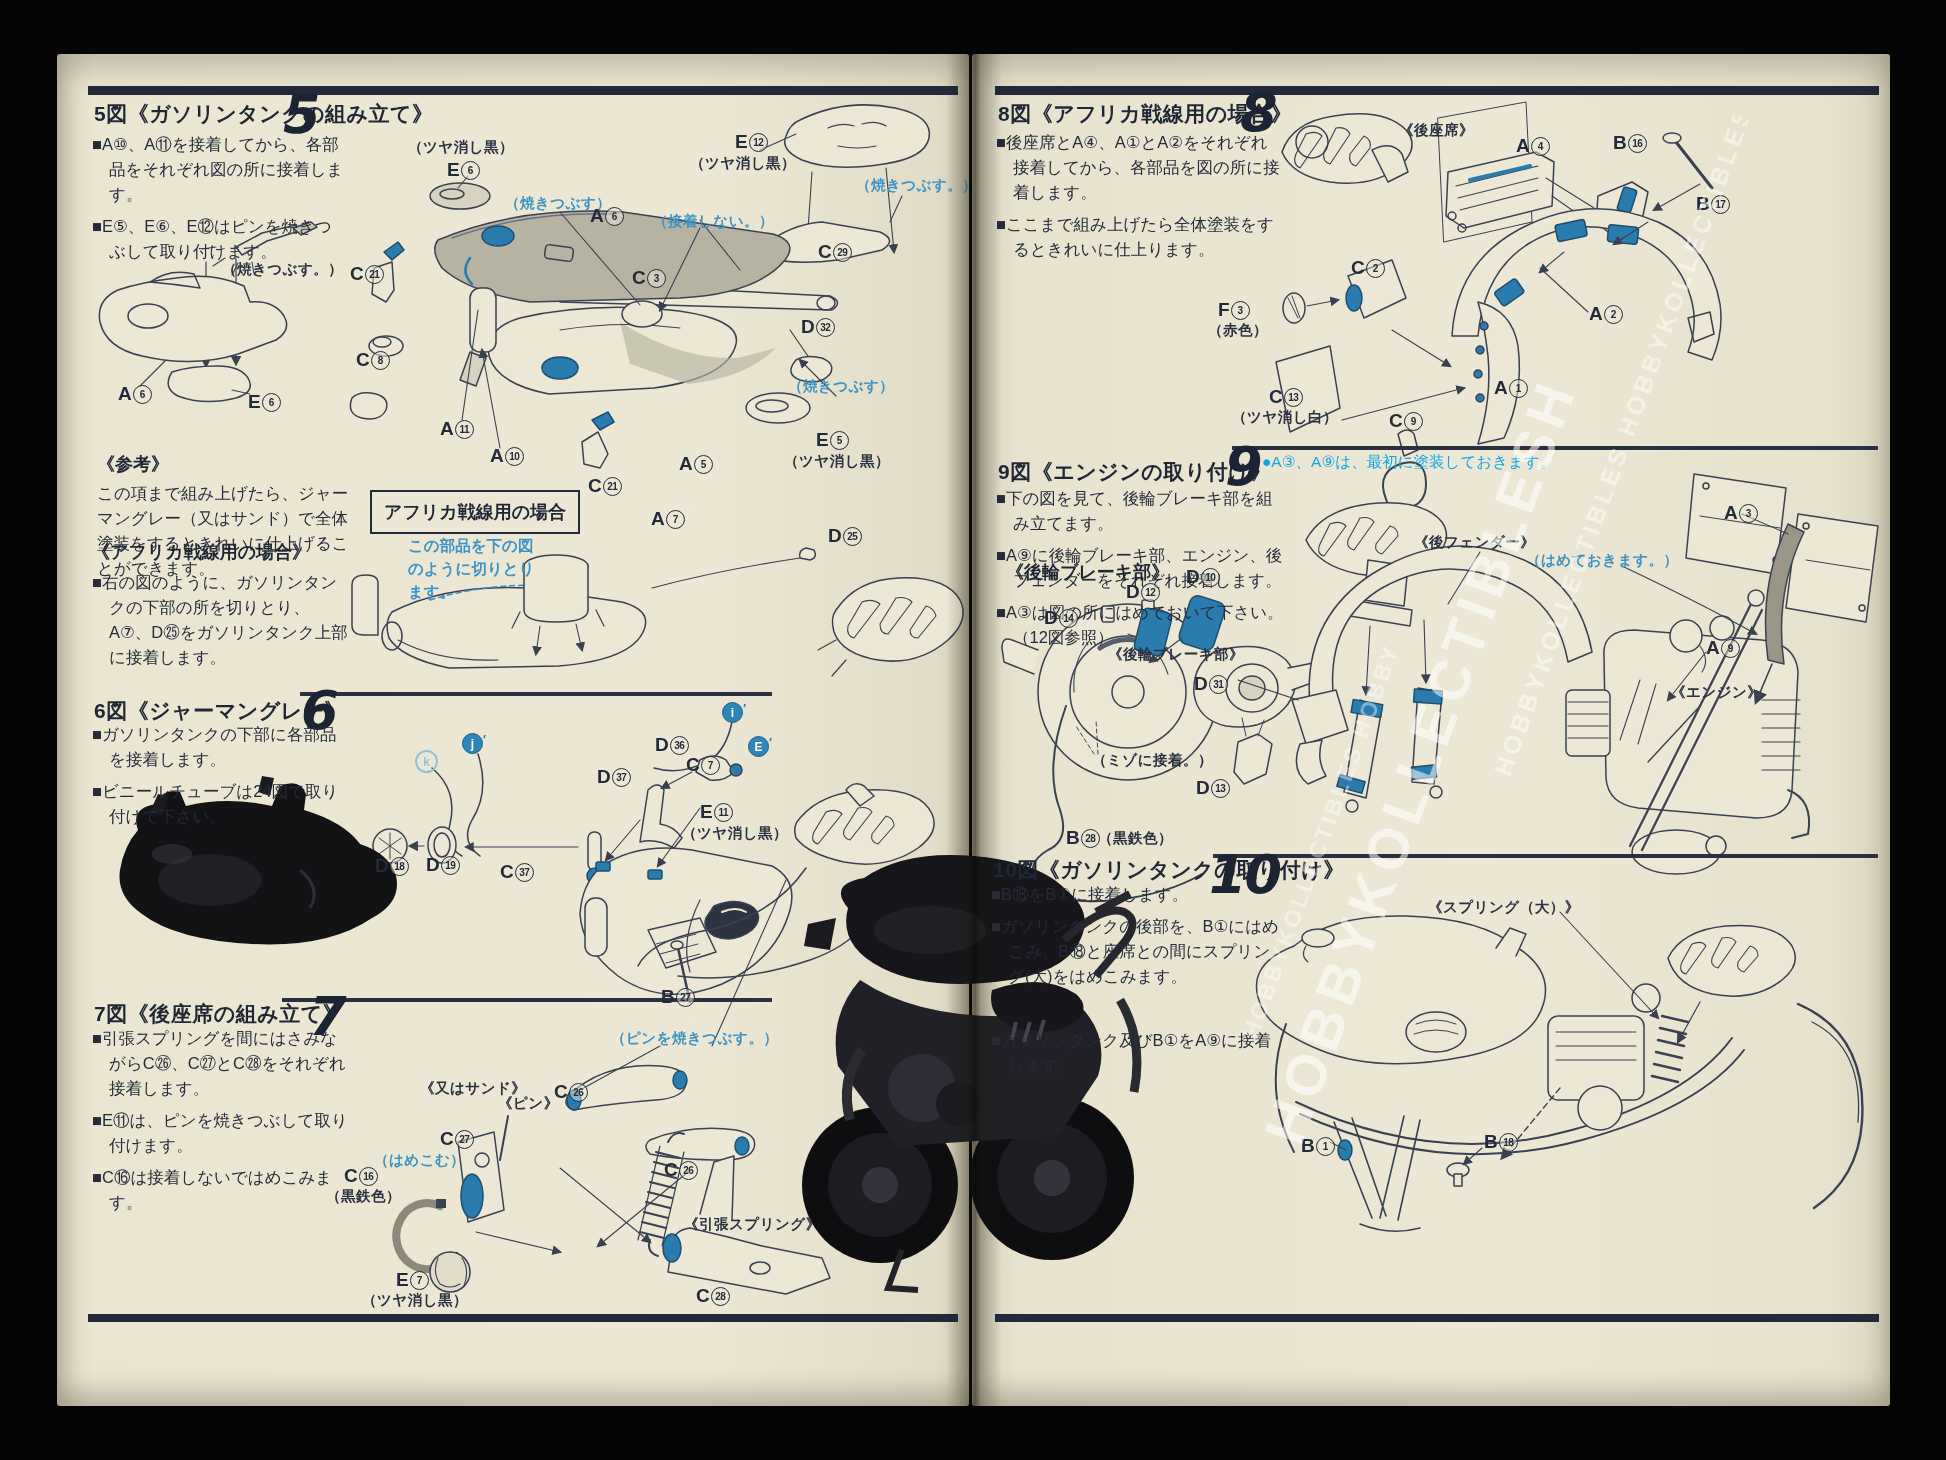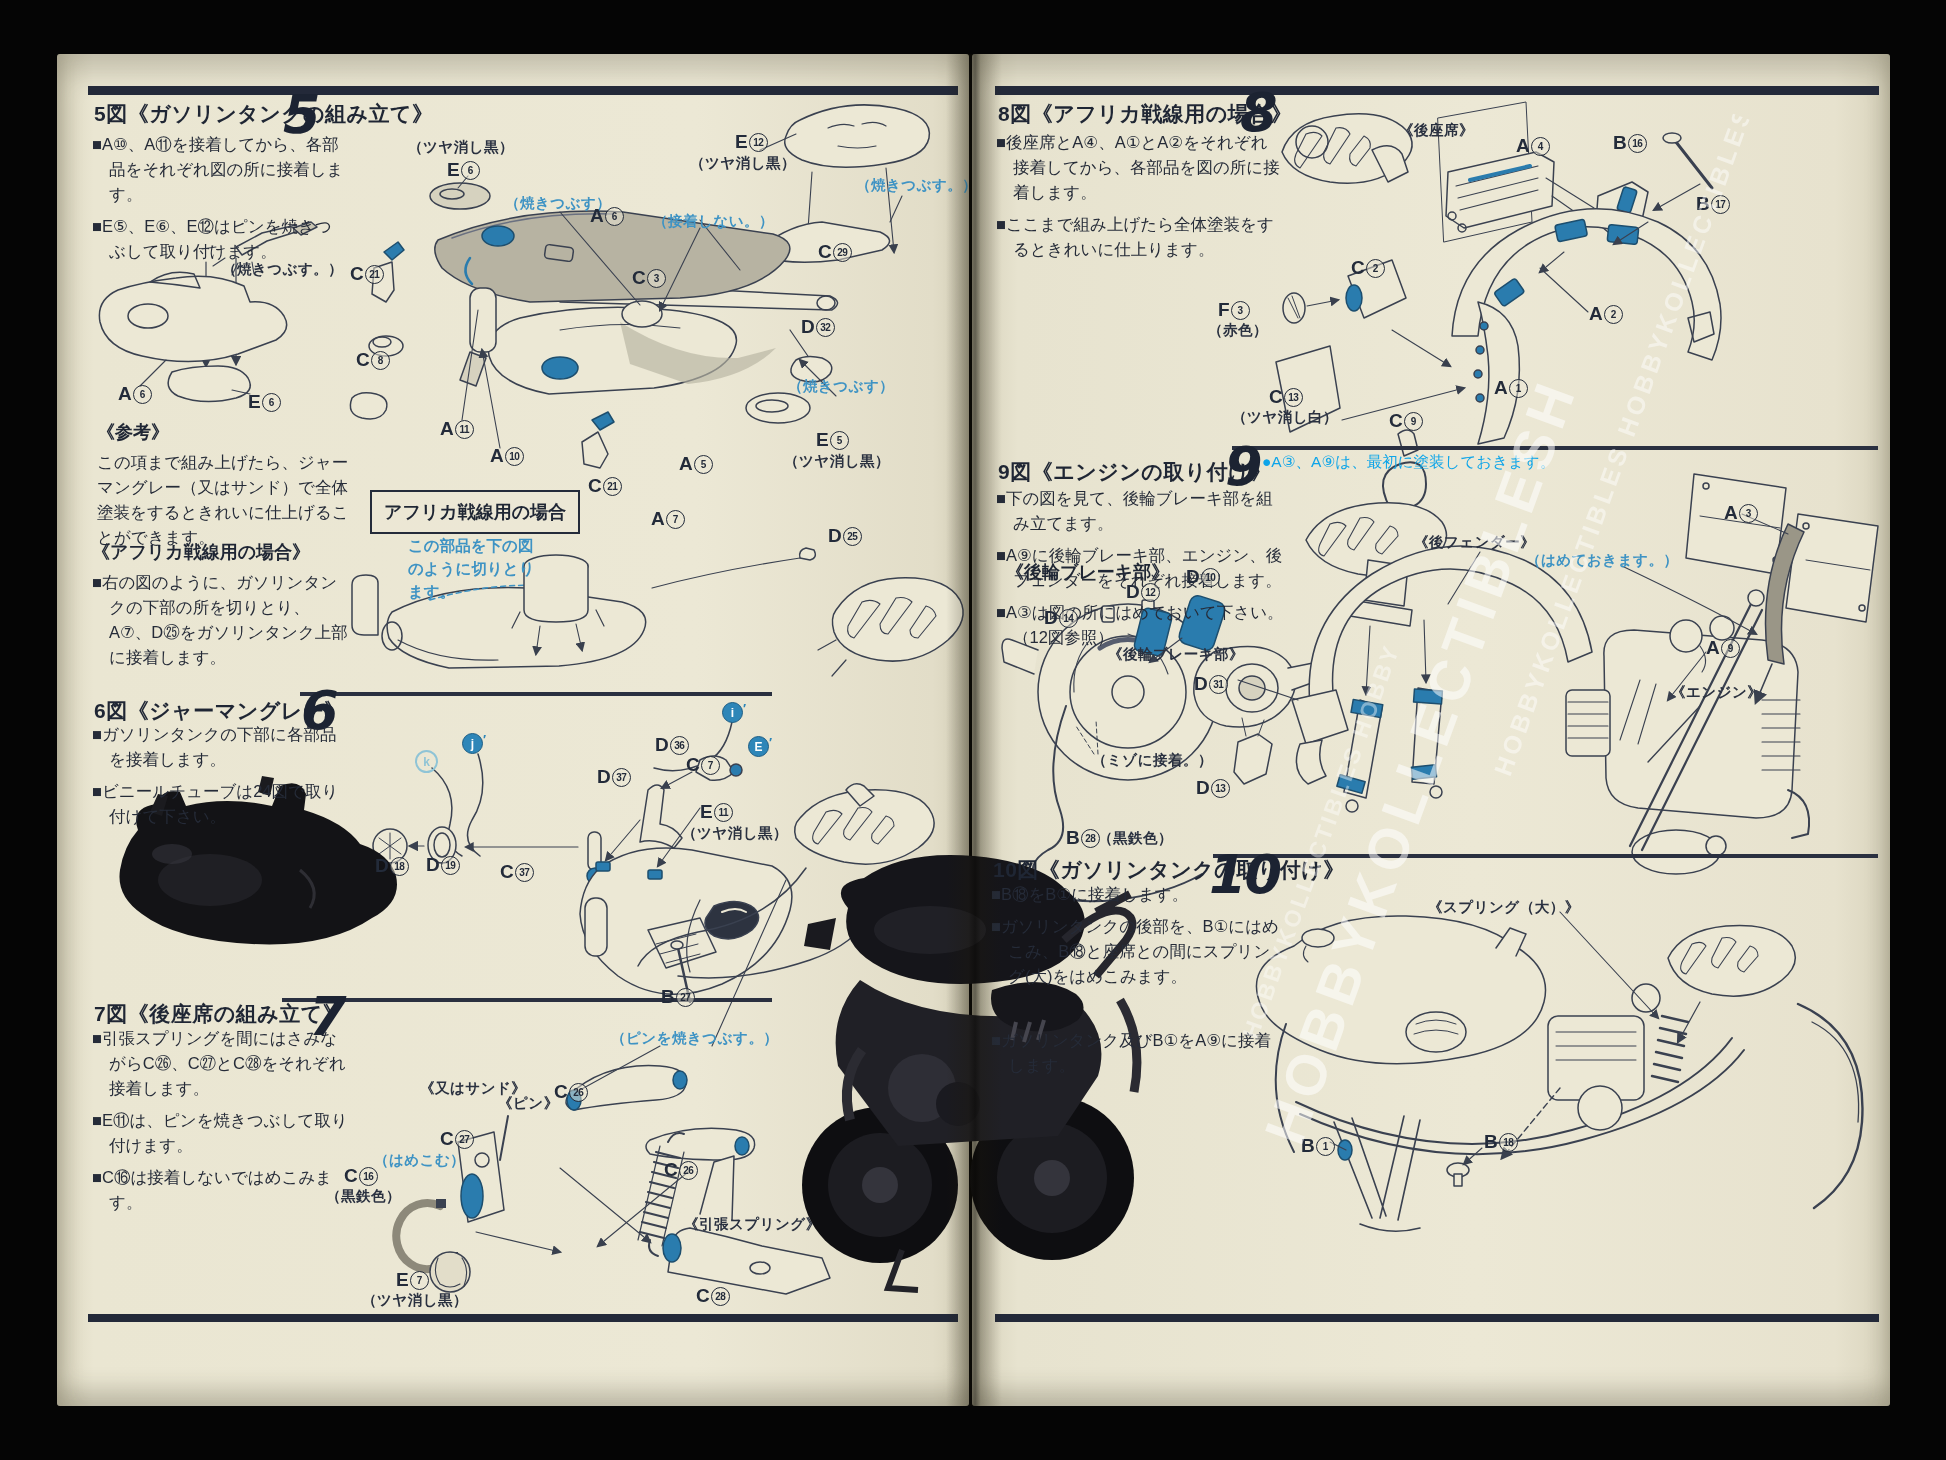--- a/index.html
+++ b/index.html
@@ -389,21 +389,21 @@
     </g>
   </svg>
 
   <div class="tblock sec-title" style="left:94px;top:100px;">5図《ガソリンタンクの組み立て》</div>
   <div class="bignum" style="left:283px;top:88px;">5</div>
   <div class="tblock bullets" style="left:92px;top:132px;width:252px;">
     <p>■A⑩、A⑪を接着してから、各部品をそれぞれ図の所に接着します。</p>
     <p>■E⑤、E⑥、E⑫はピンを焼きつぶして取り付けます。</p>
   </div>
 
-  <div class="tblock" style="left:97px;top:420px;width:254px;">
+  <div class="tblock" style="left:97px;top:452px;width:254px;font-family:Liberation Mono, monospace;">
     <p class="sub-title">《参考》</p>
     <p class="plain">この項まで組み上げたら、ジャーマングレー（又はサンド）で全体塗装をするときれいに仕上げることができます。</p>
   </div>
 
   <div class="tblock" style="left:92px;top:540px;width:256px;">
     <p class="sub-title">《アフリカ戦線用の場合》</p>
     <div class="bullets">
       <p>■右の図のように、ガソリンタンクの下部の所を切りとり、A⑦、D㉕をガソリンタンク上部に接着します。</p>
     </div>
   </div>

